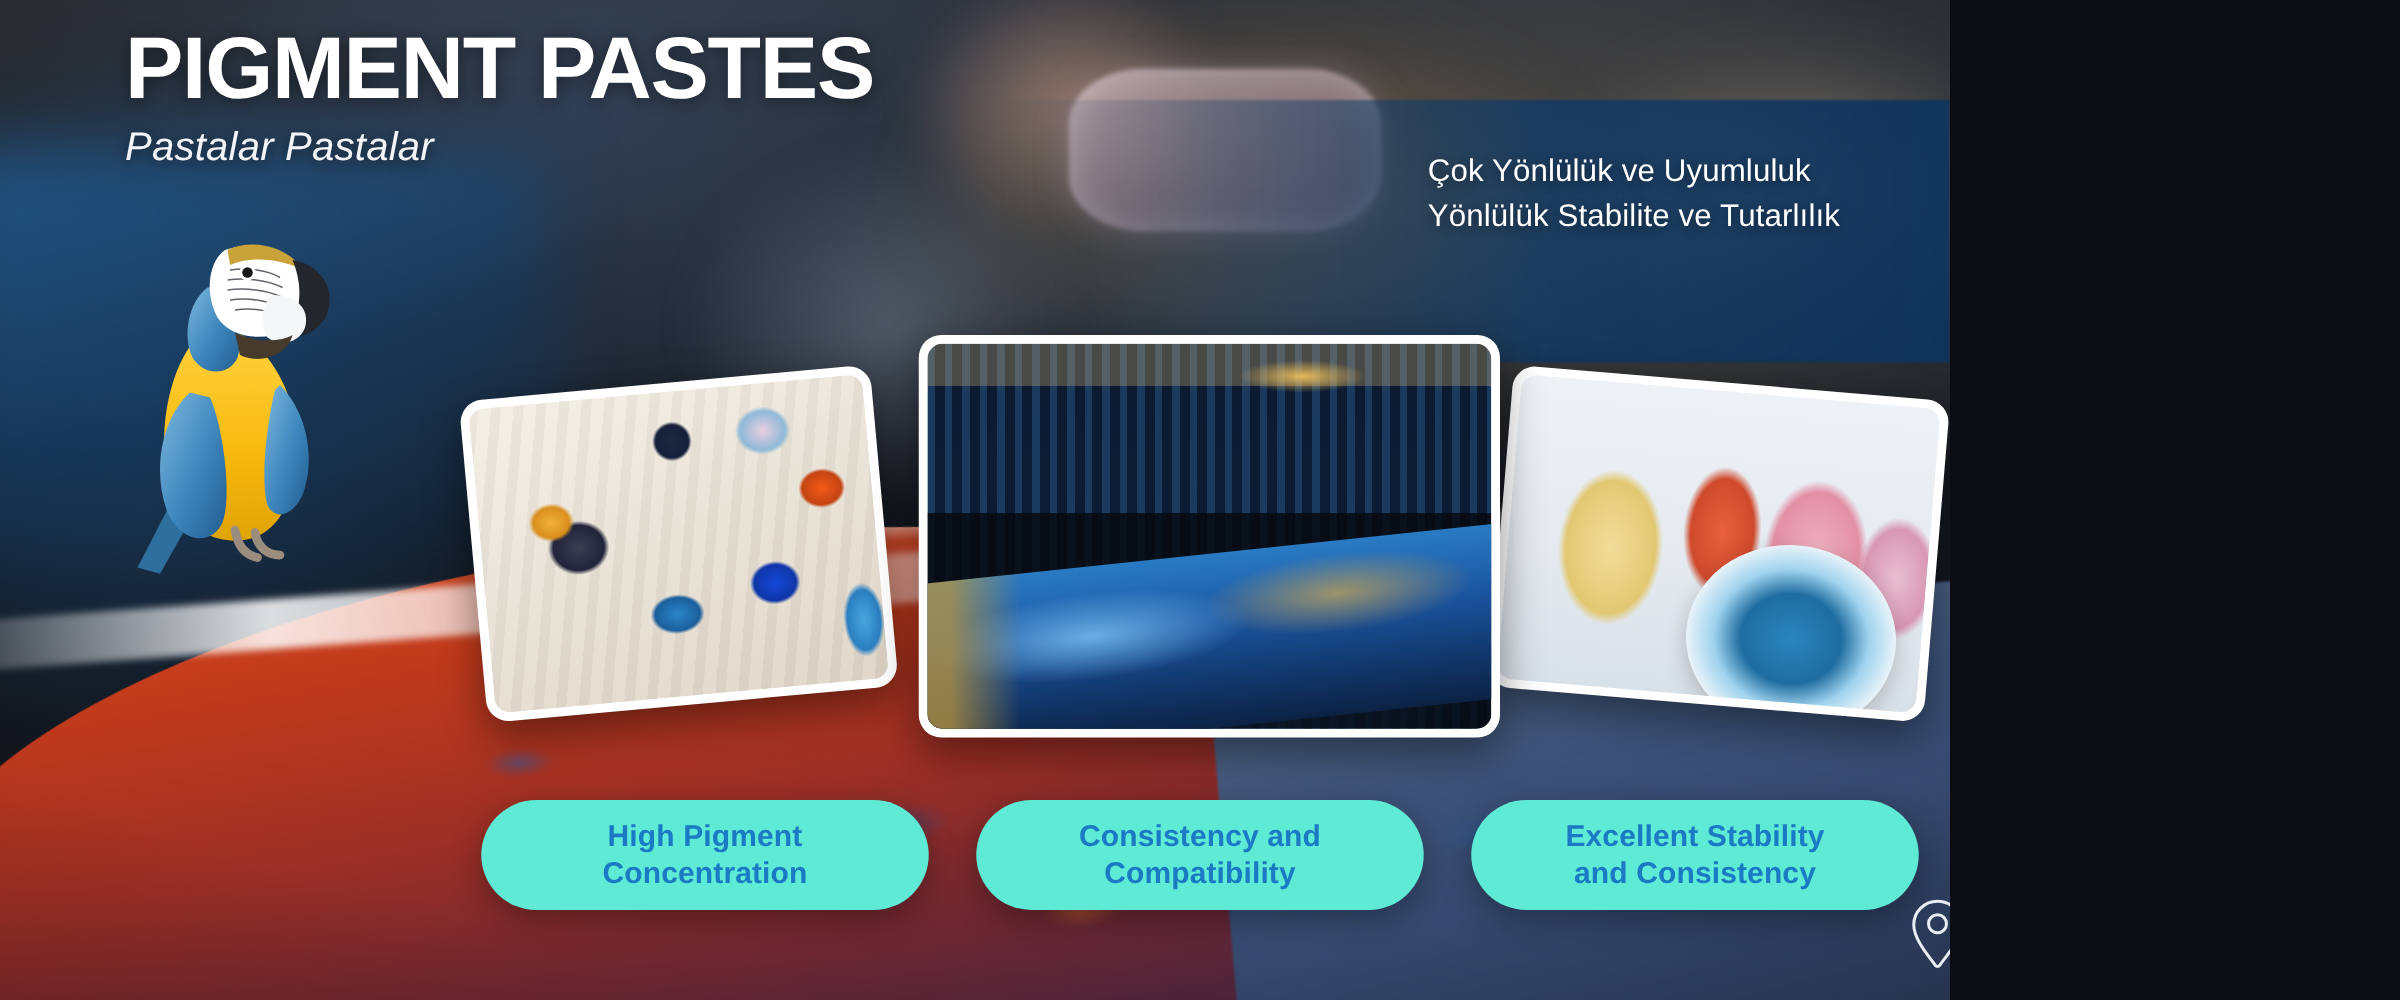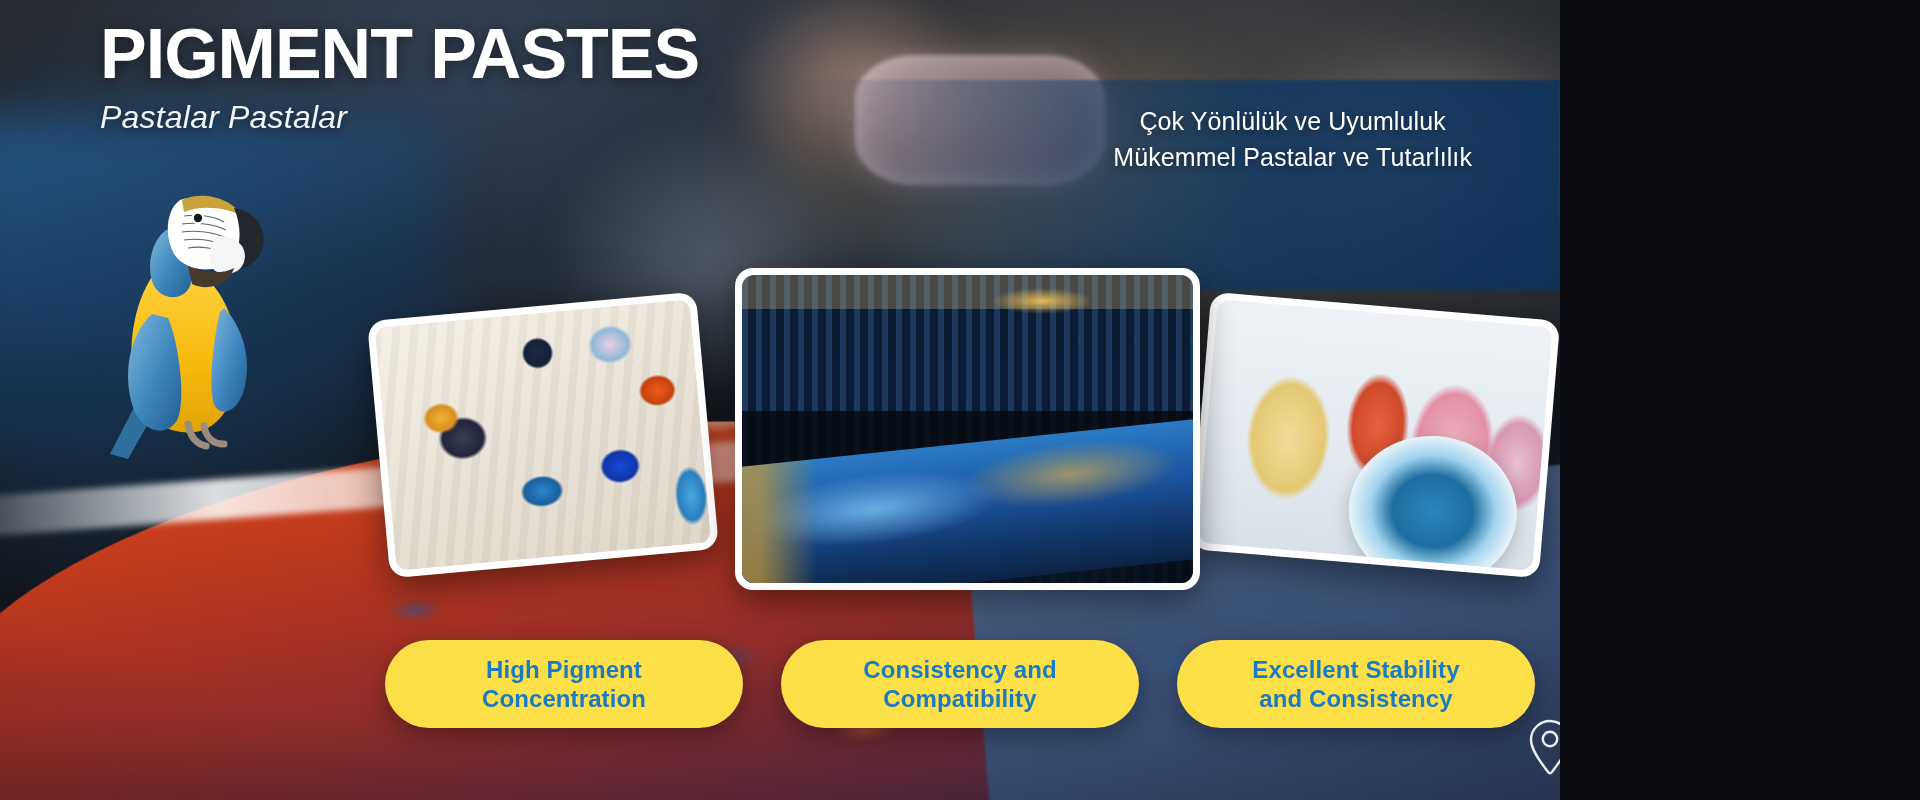--- a/index.html
+++ b/index.html
@@ -114,22 +114,22 @@
     font-size:70px; font-weight:bold; color:#ffffff; letter-spacing:-1px;
     line-height:1.04; text-shadow:0 2px 14px rgba(0,0,0,.45);
   }
   .subtitle {
     margin-top:8px; font-size:32px; font-style:italic; color:#f2f4f7;
     font-weight:400; letter-spacing:.2px; text-shadow:0 2px 10px rgba(0,0,0,.5);
   }
 
   
   .features {
-    position:absolute; right:88px; top:104px; z-index:6;
-    text-align:center;
+    position:absolute; right:88px; top:120px; z-index:6;
+    text-align:left;
   }
   .feature-line {
     font-size:25px; color:#ffffff; font-weight:400; line-height:1.42;
     letter-spacing:.1px; text-shadow:0 2px 10px rgba(0,0,0,.45);
     white-space:nowrap;
   }
 
   
   .cards { position:absolute; left:0; top:0; width:1920px; height:800px; z-index:5; }
   .card {
@@ -197,21 +197,21 @@
   .ph-jars::after {
     content:""; position:absolute; left:148px; top:118px; width:168px; height:150px;
     border-radius:50%;
     background:radial-gradient(closest-side, #2a85bd 0%, #1f6da0 48%, #9fd3ee 74%, #e9f3f9 100%);
     box-shadow:0 6px 18px rgba(0,0,0,.20);
   }
 
   
   .pills { position:absolute; left:0; top:640px; width:1920px; z-index:7; display:flex; justify-content:center; gap:38px; }
   .pill {
-    width:358px; height:88px; border-radius:48px; background:#fde047;
+    width:358px; height:88px; border-radius:48px; background:#5eead4;
     display:flex; align-items:center; justify-content:center; text-align:center;
     box-shadow:0 8px 26px rgba(0,0,0,.32);
   }
   .pill-label {
     color:#1b7ac4; font-weight:bold; font-size:24px; line-height:1.22; letter-spacing:.1px;
     white-space:pre-line;
   }
 
   
   .pin { position:absolute; left:1528px; top:718px; width:44px; height:58px; z-index:8; }
@@ -284,21 +284,21 @@
     <path d="M96 246 C98 258 104 266 114 268 M112 248 C114 260 122 266 132 266" stroke="#9a8d7e" stroke-width="7" fill="none" stroke-linecap="round"></path>
   </svg>
 
   <div class="headline">
     <div class="title">PIGMENT PASTES</div>
     <div class="subtitle">Pastalar Pastalar</div>
   </div>
 
   <div class="features">
     <div class="feature-line">Çok Yönlülük ve Uyumluluk</div>
-    <div class="feature-line">Mükemmel Pastalar ve Tutarlılık</div>
+    <div class="feature-line">Yönlülük Stabilite ve Tutarlılık</div>
   </div>
 
   <div class="cards">
     <div class="card card-left">
       <div class="photo ph-bowls"></div>
     </div>
     <div class="card card-mid">
       <div class="photo ph-dining"></div>
     </div>
     <div class="card card-right">

